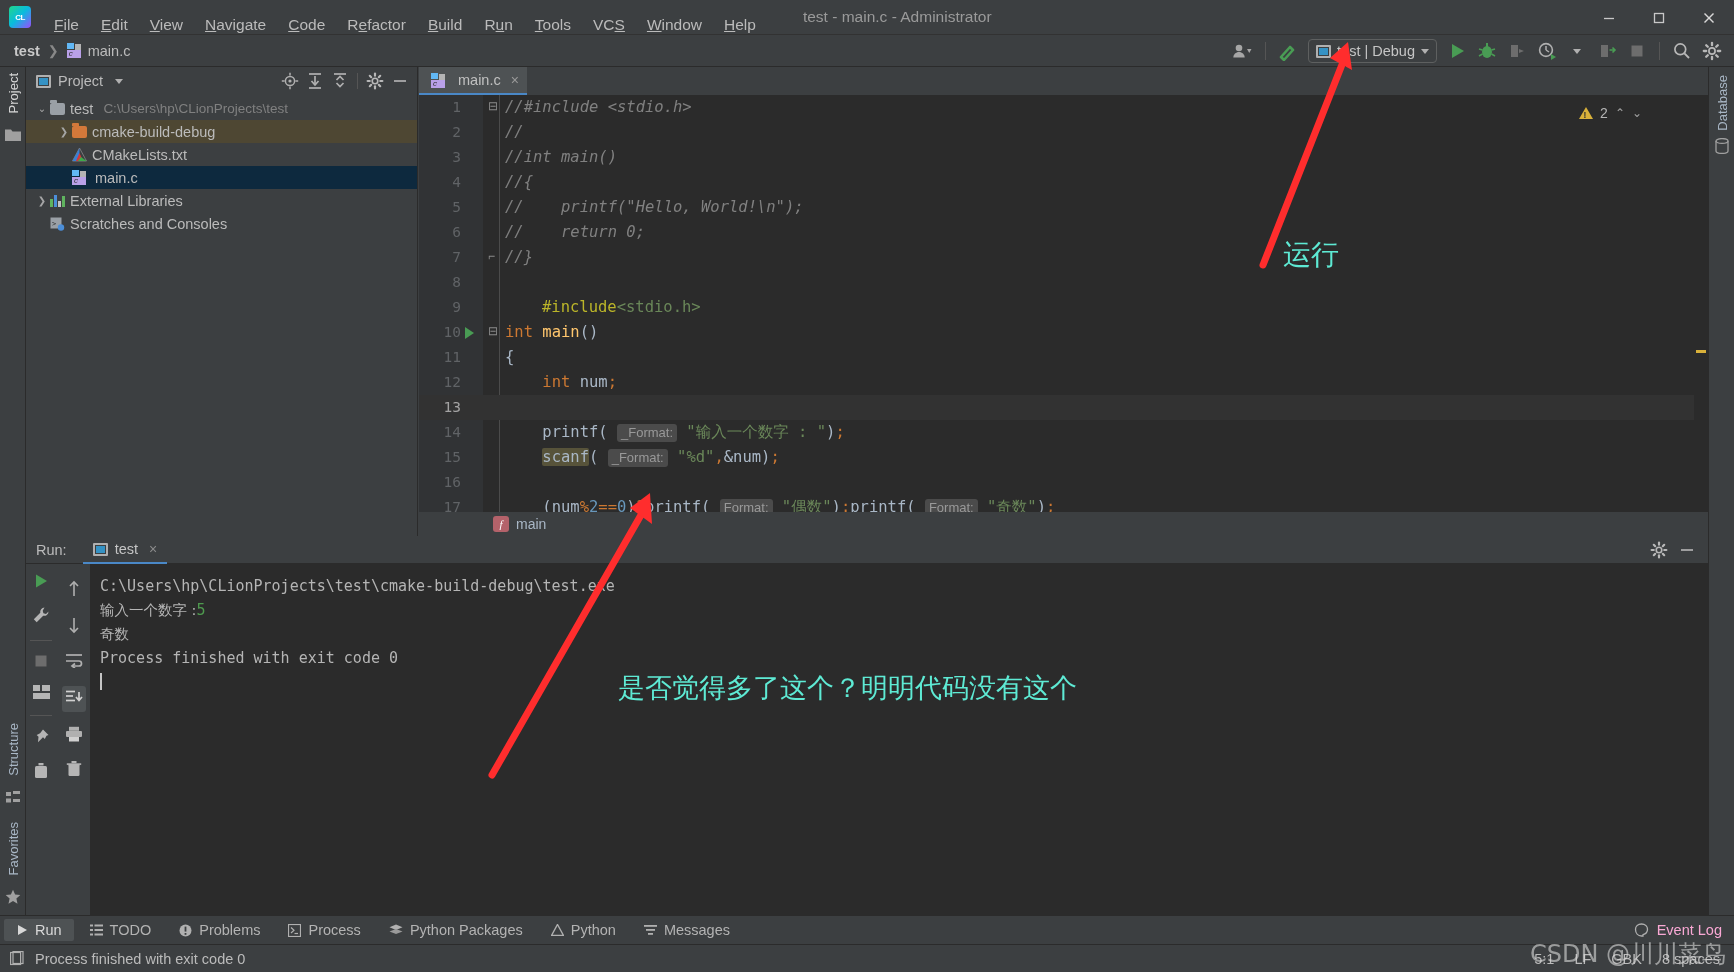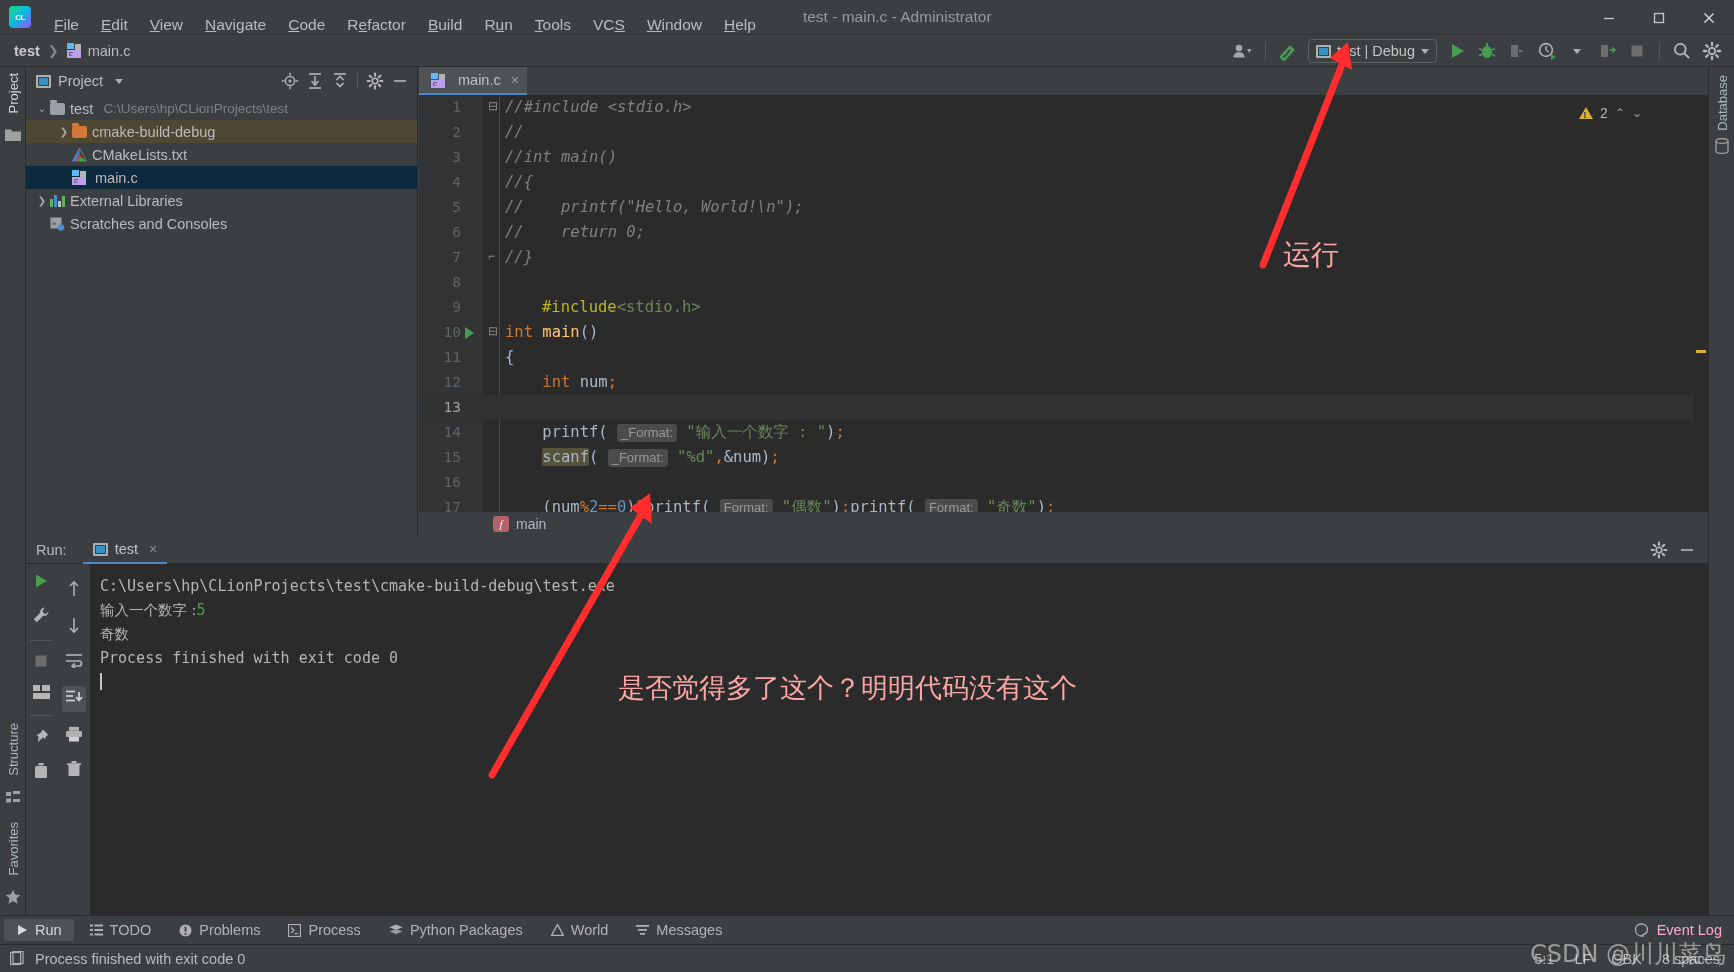--- a/index.html
+++ b/index.html
@@ -263,21 +263,21 @@
     position: absolute; left: 0; right: 0; bottom: 0; height: 28px;
     background: #3c3f41; display: flex; align-items: center;
     border-top: 1px solid #2b2b2b;
   }
   .status-msg { font-size: 14.5px; color: #bbbbbb; margin-left: 10px; }
   .status-right { margin-left: auto; display: flex; align-items: center; gap: 20px; padding-right: 14px;
     font-size: 14.5px; color: #bbbbbb; }
 
   
   .anno-text {
-    position: absolute; color: #fca5a5; font-family: Liberation Mono, monospace;
+    position: absolute; color: #5eead4; font-family: Liberation Mono, monospace;
     font-size: 28px; white-space: nowrap; pointer-events: none;
   }
   .anno-text.small { font-size: 27px; }
   .watermark {
     position: absolute; right: 8px; bottom: 2px; font-size: 24px;
     color: rgba(215,215,215,0.62); font-family: "DejaVu Sans", sans-serif;
     white-space: nowrap; pointer-events: none;
   }
   svg.arrow-layer { position: absolute; left:0; top:0; width: 1734px; height: 972px; pointer-events: none; }
 </style>
@@ -932,21 +932,21 @@
       <svg width="14" height="13" viewBox="0 0 14 13">
         <path d="M7 0.5 L13.5 3.3 L7 6 L0.5 3.3 Z" fill="#b0b0b0"></path>
         <path d="M7 5 L13.5 7.5 L7 10 L0.5 7.5 Z" fill="#9a9a9a"></path>
       </svg>
       <span>Python Packages</span>
     </div>
     <div class="bw-item">
       <svg width="13" height="12" viewBox="0 0 13 12">
           <path d="M6.5 0.5 L12.5 11.5 L0.5 11.5 Z" fill="none" stroke="#b0b0b0" stroke-width="1.4"></path>
         </svg>
-      <span>World</span>
+      <span>Python</span>
     </div>
     <div class="bw-item">
       <svg width="13" height="12" viewBox="0 0 13 12">
         <g fill="#b0b0b0">
             <rect x="0" y="1" width="13" height="1.8"></rect>
             <rect x="2" y="5" width="9" height="1.8"></rect>
             <rect x="4" y="9" width="5" height="1.8"></rect>
           </g>
       </svg>
       <span>Messages</span>

